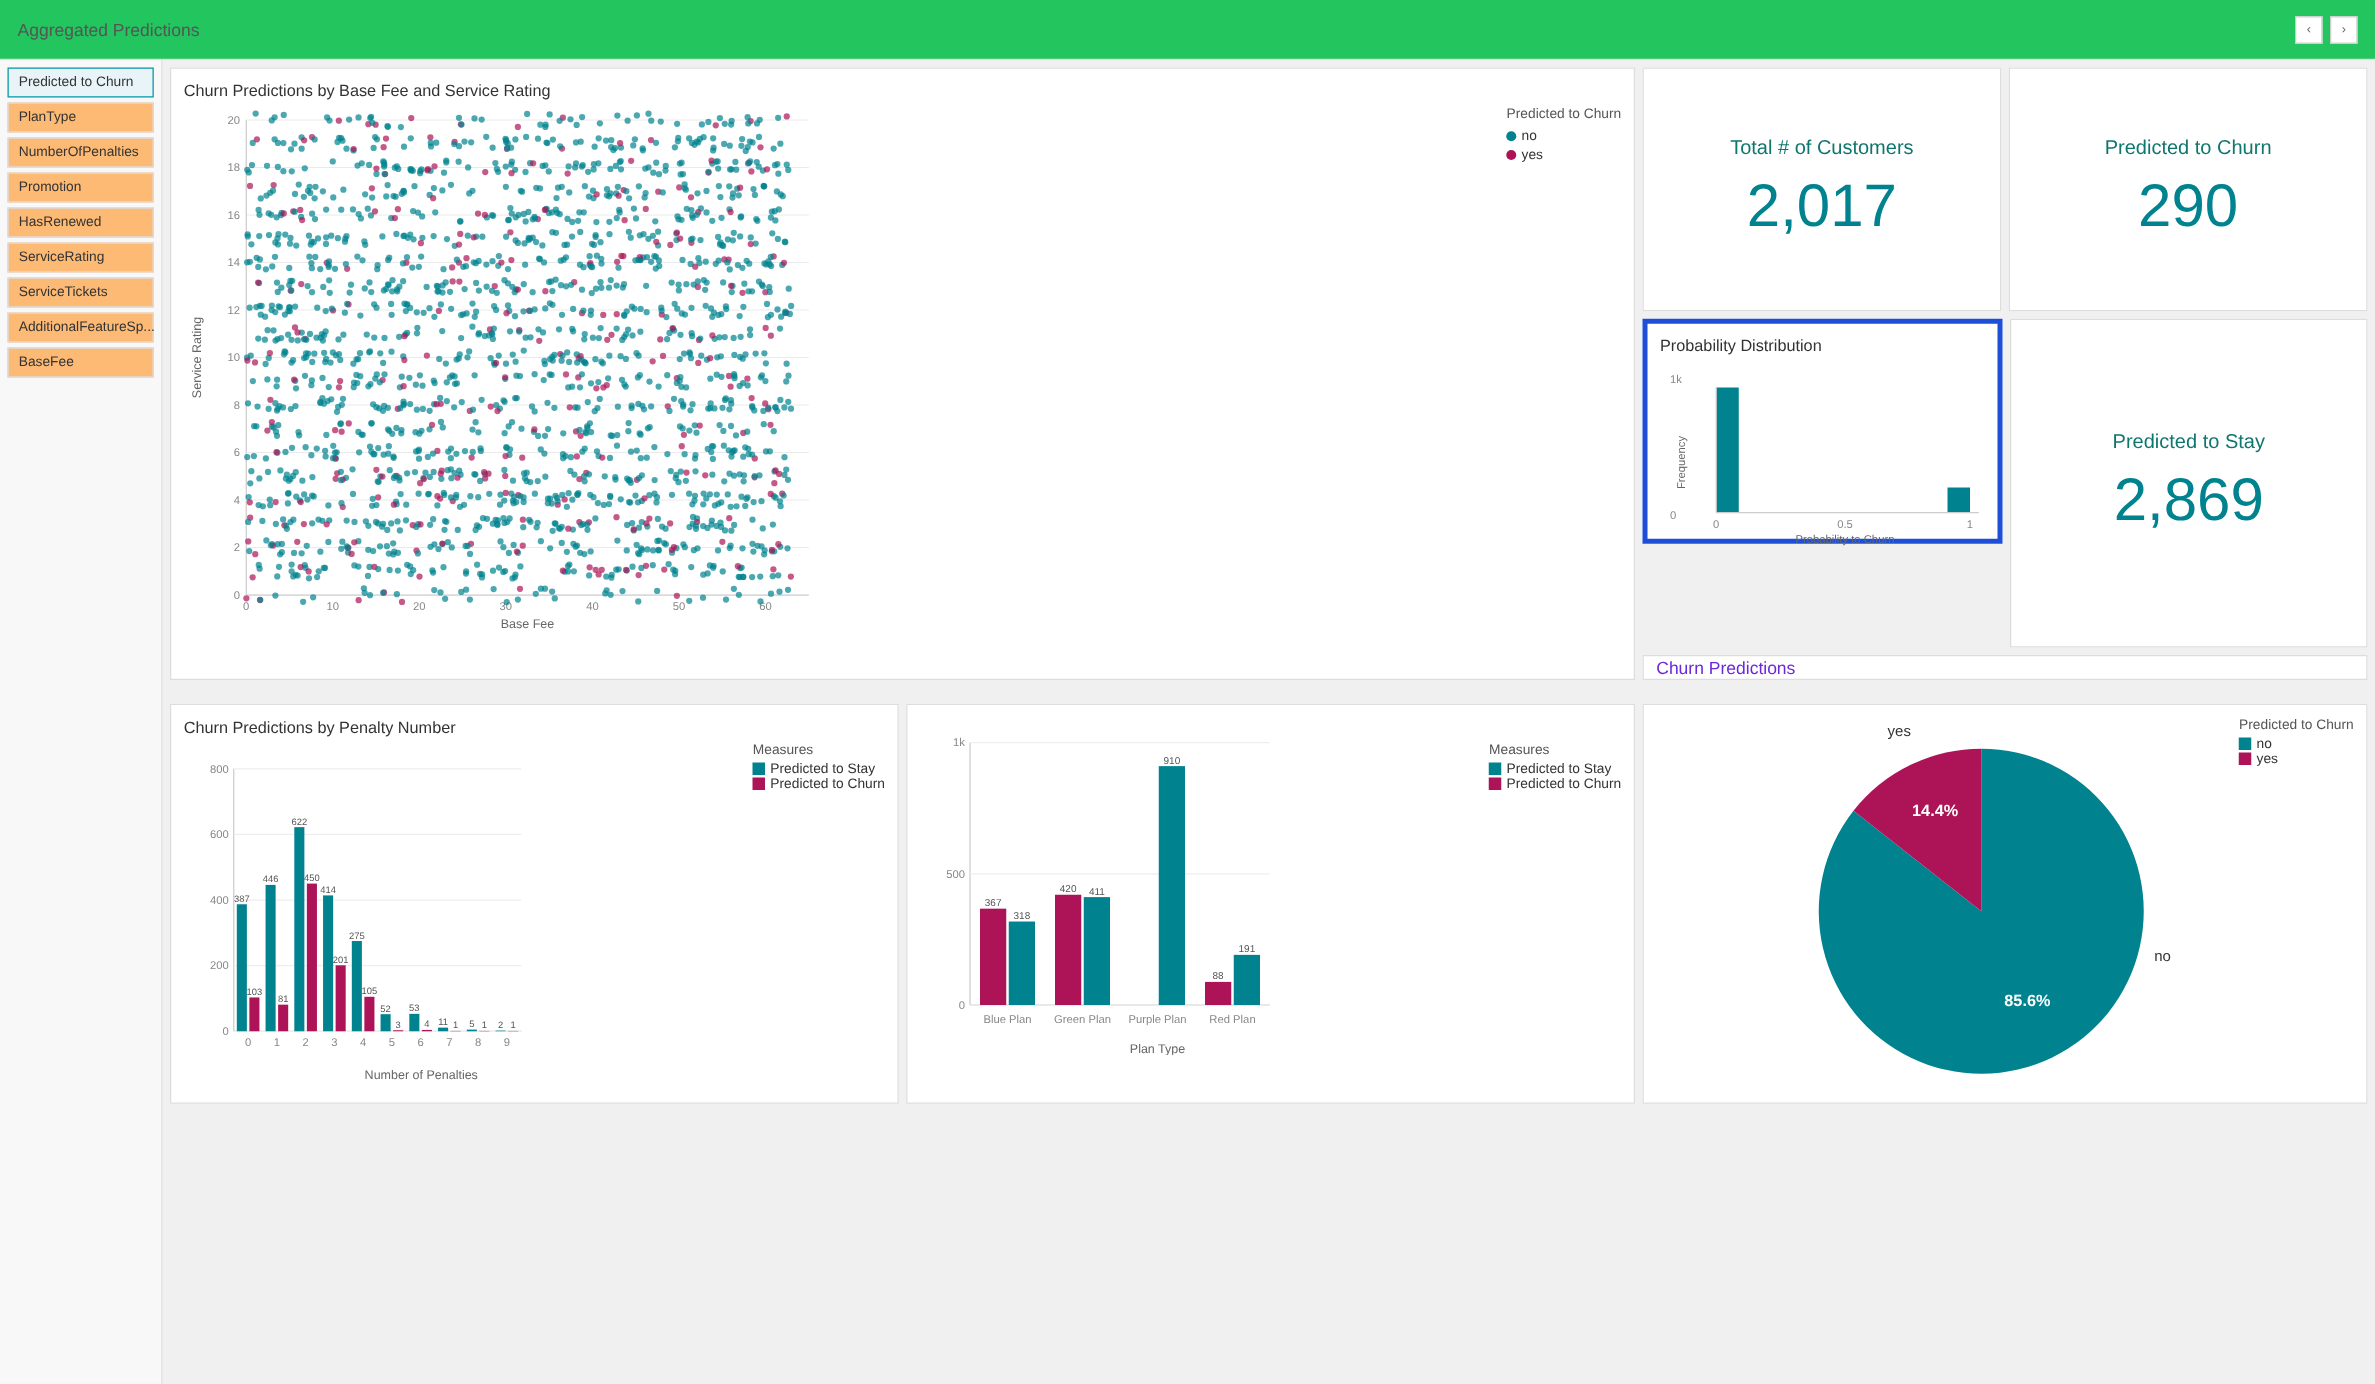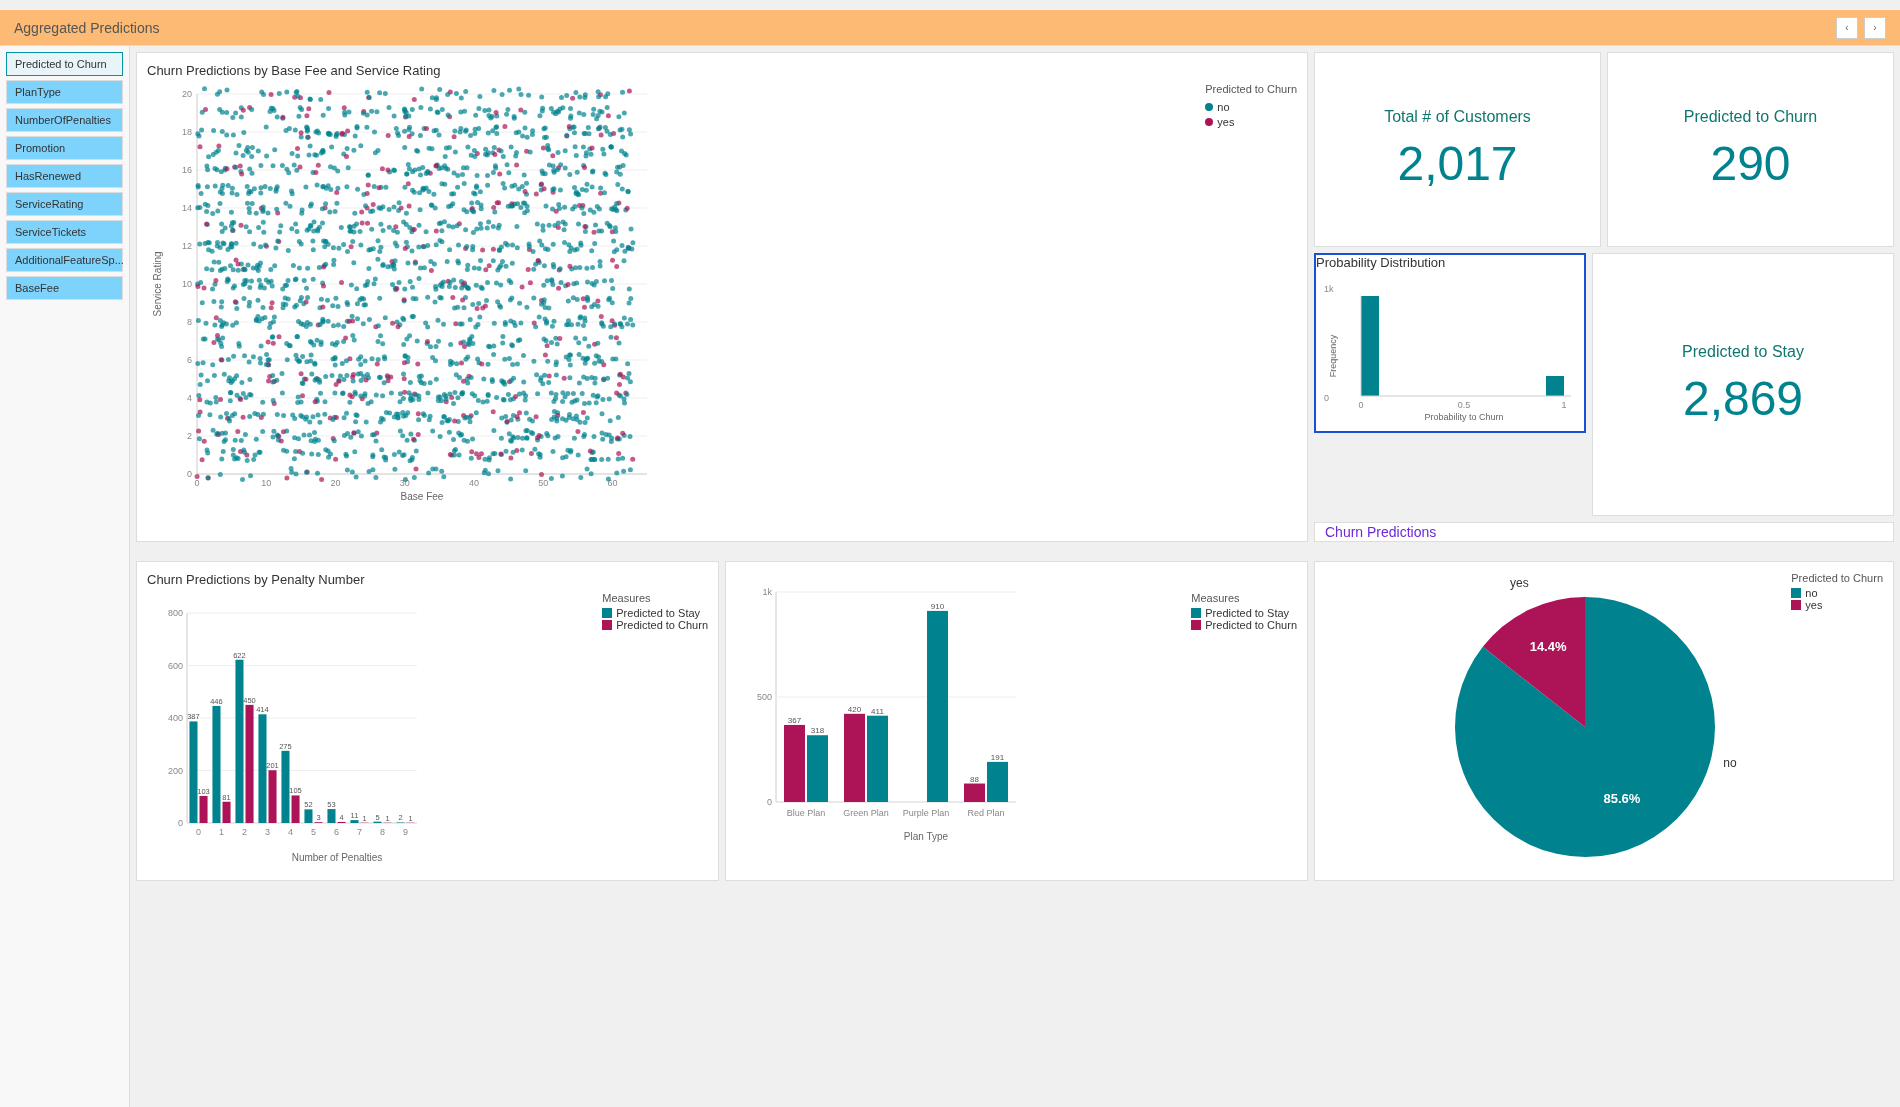--- a/index.html
+++ b/index.html
@@ -1,47 +1,47 @@
 <!DOCTYPE html>
 <html><head>
   <meta charset="utf-8">
   <style>
     * { box-sizing: border-box; margin: 0; padding: 0; }
     body { font-family: 'Segoe UI', Arial, sans-serif; background: #f0f0f0; font-size: 12px; color: #333; width: 1900px; height: 1107px; overflow: hidden; }
 
-    .header { background: #fdba74; padding: 8px 14px; display: flex; justify-content: space-between; align-items: center; border-bottom: 1px solid #ddd; height: 36px; margin-top: 10px; }
+    .header { background: #22c55e; padding: 8px 14px; display: flex; justify-content: space-between; align-items: center; border-bottom: 1px solid #ddd; height: 48px; }
     .header-title { font-size: 14px; color: #555; font-weight: 400; }
     .header-nav { display: flex; gap: 6px; }
     .nav-btn { width: 22px; height: 22px; background: #fff; border: 1px solid #ccc; cursor: pointer; display: flex; align-items: center; justify-content: center; font-size: 10px; color: #666; }
 
     .main { display: flex; height: calc(1107px - 36px); }
 
     
     .sidebar { width: 130px; background: #f8f8f8; border-right: 1px solid #ddd; padding: 6px; display: flex; flex-direction: column; gap: 4px; }
-    .sidebar-item { background: #7dd3fc; border: 1px solid #ddd; padding: 5px 8px; font-size: 11px; color: #333; cursor: pointer; }
+    .sidebar-item { background: #fdba74; border: 1px solid #ddd; padding: 5px 8px; font-size: 11px; color: #333; cursor: pointer; }
     .sidebar-item.active { background: #e8f4f8; border-color: #0097a7; }
 
     
     .content { flex: 1; display: flex; flex-direction: column; padding: 6px; gap: 19px; overflow: hidden; }
 
     
     .top-row { display: flex; gap: 6px; height: 490px; }
 
     
     .scatter-panel { flex: 1; background: #fff; border: 1px solid #ddd; padding: 10px; position: relative; }
     .panel-title { font-size: 13px; color: #333; margin-bottom: 6px; font-weight: 400; }
 
     
     .right-panels { width: 580px; display: flex; flex-direction: column; gap: 6px; }
     .kpi-row { display: flex; gap: 6px; flex: 0 0 auto; }
     .kpi-card { background: #fff; border: 1px solid #ddd; flex: 1; display: flex; flex-direction: column; align-items: center; justify-content: center; padding: 16px; min-height: 195px; }
     .kpi-label { font-size: 16px; color: #0f766e; margin-bottom: 10px; font-weight: 400; }
     .kpi-value { font-size: 48px; color: #00838f; font-weight: 300; }
 
-    .prob-dist-panel { background: #fff; border: 2px solid #1d4ed8; padding: 0; height: 180px; }
+    .prob-dist-panel { background: #fff; border: 4px solid #1d4ed8; padding: 10px; height: 180px; }
     .predicted-stay-card { background: #fff; border: 1px solid #ddd; flex: 1; display: flex; flex-direction: column; align-items: center; justify-content: center; padding: 16px; }
 
     
     .bottom-row { display: flex; gap: 6px; height: 320px; }
     .chart-panel { background: #fff; border: 1px solid #ddd; padding: 10px; position: relative; }
     .penalty-panel { flex: 1; }
     .plantype-panel { flex: 1; }
 
     
     .pie-panel { background: #fff; border: 1px solid #ddd; padding: 10px; position: relative; width: 580px; }

